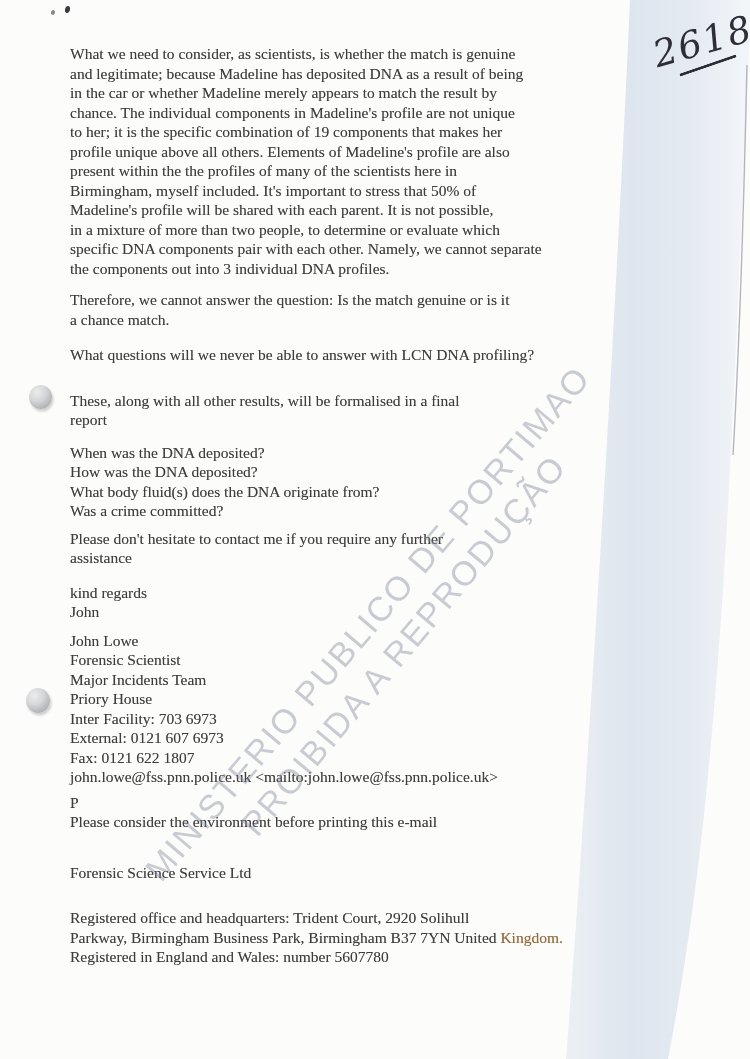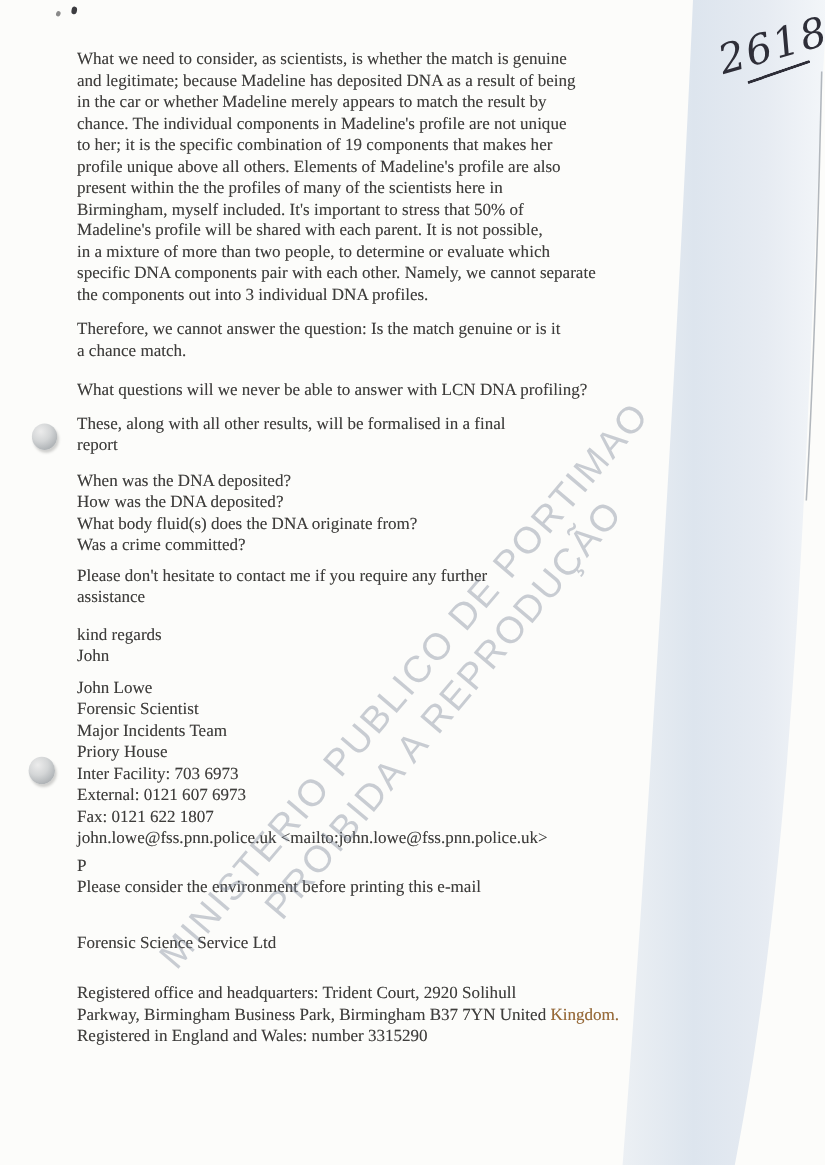--- a/index.html
+++ b/index.html
@@ -21,21 +21,21 @@
   .wm1{left:18px;top:604px;transform:rotate(-49.5deg);}
   .wm2{left:54px;top:626px;transform:rotate(-50deg);}
   
   .content{
     position:absolute;left:70px;top:44px;width:565px;z-index:3;
     font-size:15.5px;line-height:19.5px;color:#3e3d3b;
     text-shadow:0 0 0.6px rgba(70,70,70,0.45);
   }
   .para{margin:0;}
   .mb12{margin-bottom:12px}.mb16{margin-bottom:16px}.mb10{margin-bottom:10px}
-  .mb18{margin-bottom:11px}.mb8{margin-bottom:8px}.mb13{margin-bottom:13px}
+  .mb18{margin-bottom:26px}.mb8{margin-bottom:8px}.mb13{margin-bottom:13px}
   .mb15{margin-bottom:15px}.mb9{margin-bottom:9px}.mb6{margin-bottom:6px}
   .mb31{margin-bottom:31px}.mb26{margin-bottom:26px}
   .u{text-underline-offset:2px;text-decoration-thickness:1px;text-align:center;}
   .accent{color:#9c6a34;}
   
   .handnum{
     position:absolute;left:652px;top:20px;z-index:6;
     font-family:"DejaVu Serif",serif;font-style:italic;
     font-size:37px;color:#2e2e38;letter-spacing:2px;
     transform:rotate(-16deg);
@@ -106,20 +106,20 @@
       <span>John Lowe<br>Forensic Scientist<br>Major Incidents Team<br>Priory House<br>Inter Facility: 703 6973<br>External: 0121 607 6973<br>Fax: 0121 622 1807</span><br>
       <span class="u">john.lowe@fss.pnn.police.uk</span><span> &lt;</span><span class="u">mailto:john.lowe@fss.pnn.police.uk</span><span>&gt;</span>
     </p>
 
     <p class="para mb31">P<br>Please consider the environment before printing this e-mail</p>
     <p class="para mb26">Forensic Science Service Ltd</p>
 
     <p class="para mb12">
       <span>Registered office and headquarters: Trident Court, 2920 Solihull</span><br>
       <span>Parkway, Birmingham Business Park, Birmingham B37 7YN United </span><span class="accent">Kingdom.</span><br>
-      <span>Registered in England and Wales: number 3315290</span>
+      <span>Registered in England and Wales: number 5607780</span>
     </p>
 
   </div>
 
   <div class="scan-date">04/09/2007</div>
 
 </div>
 
 </body></html>

